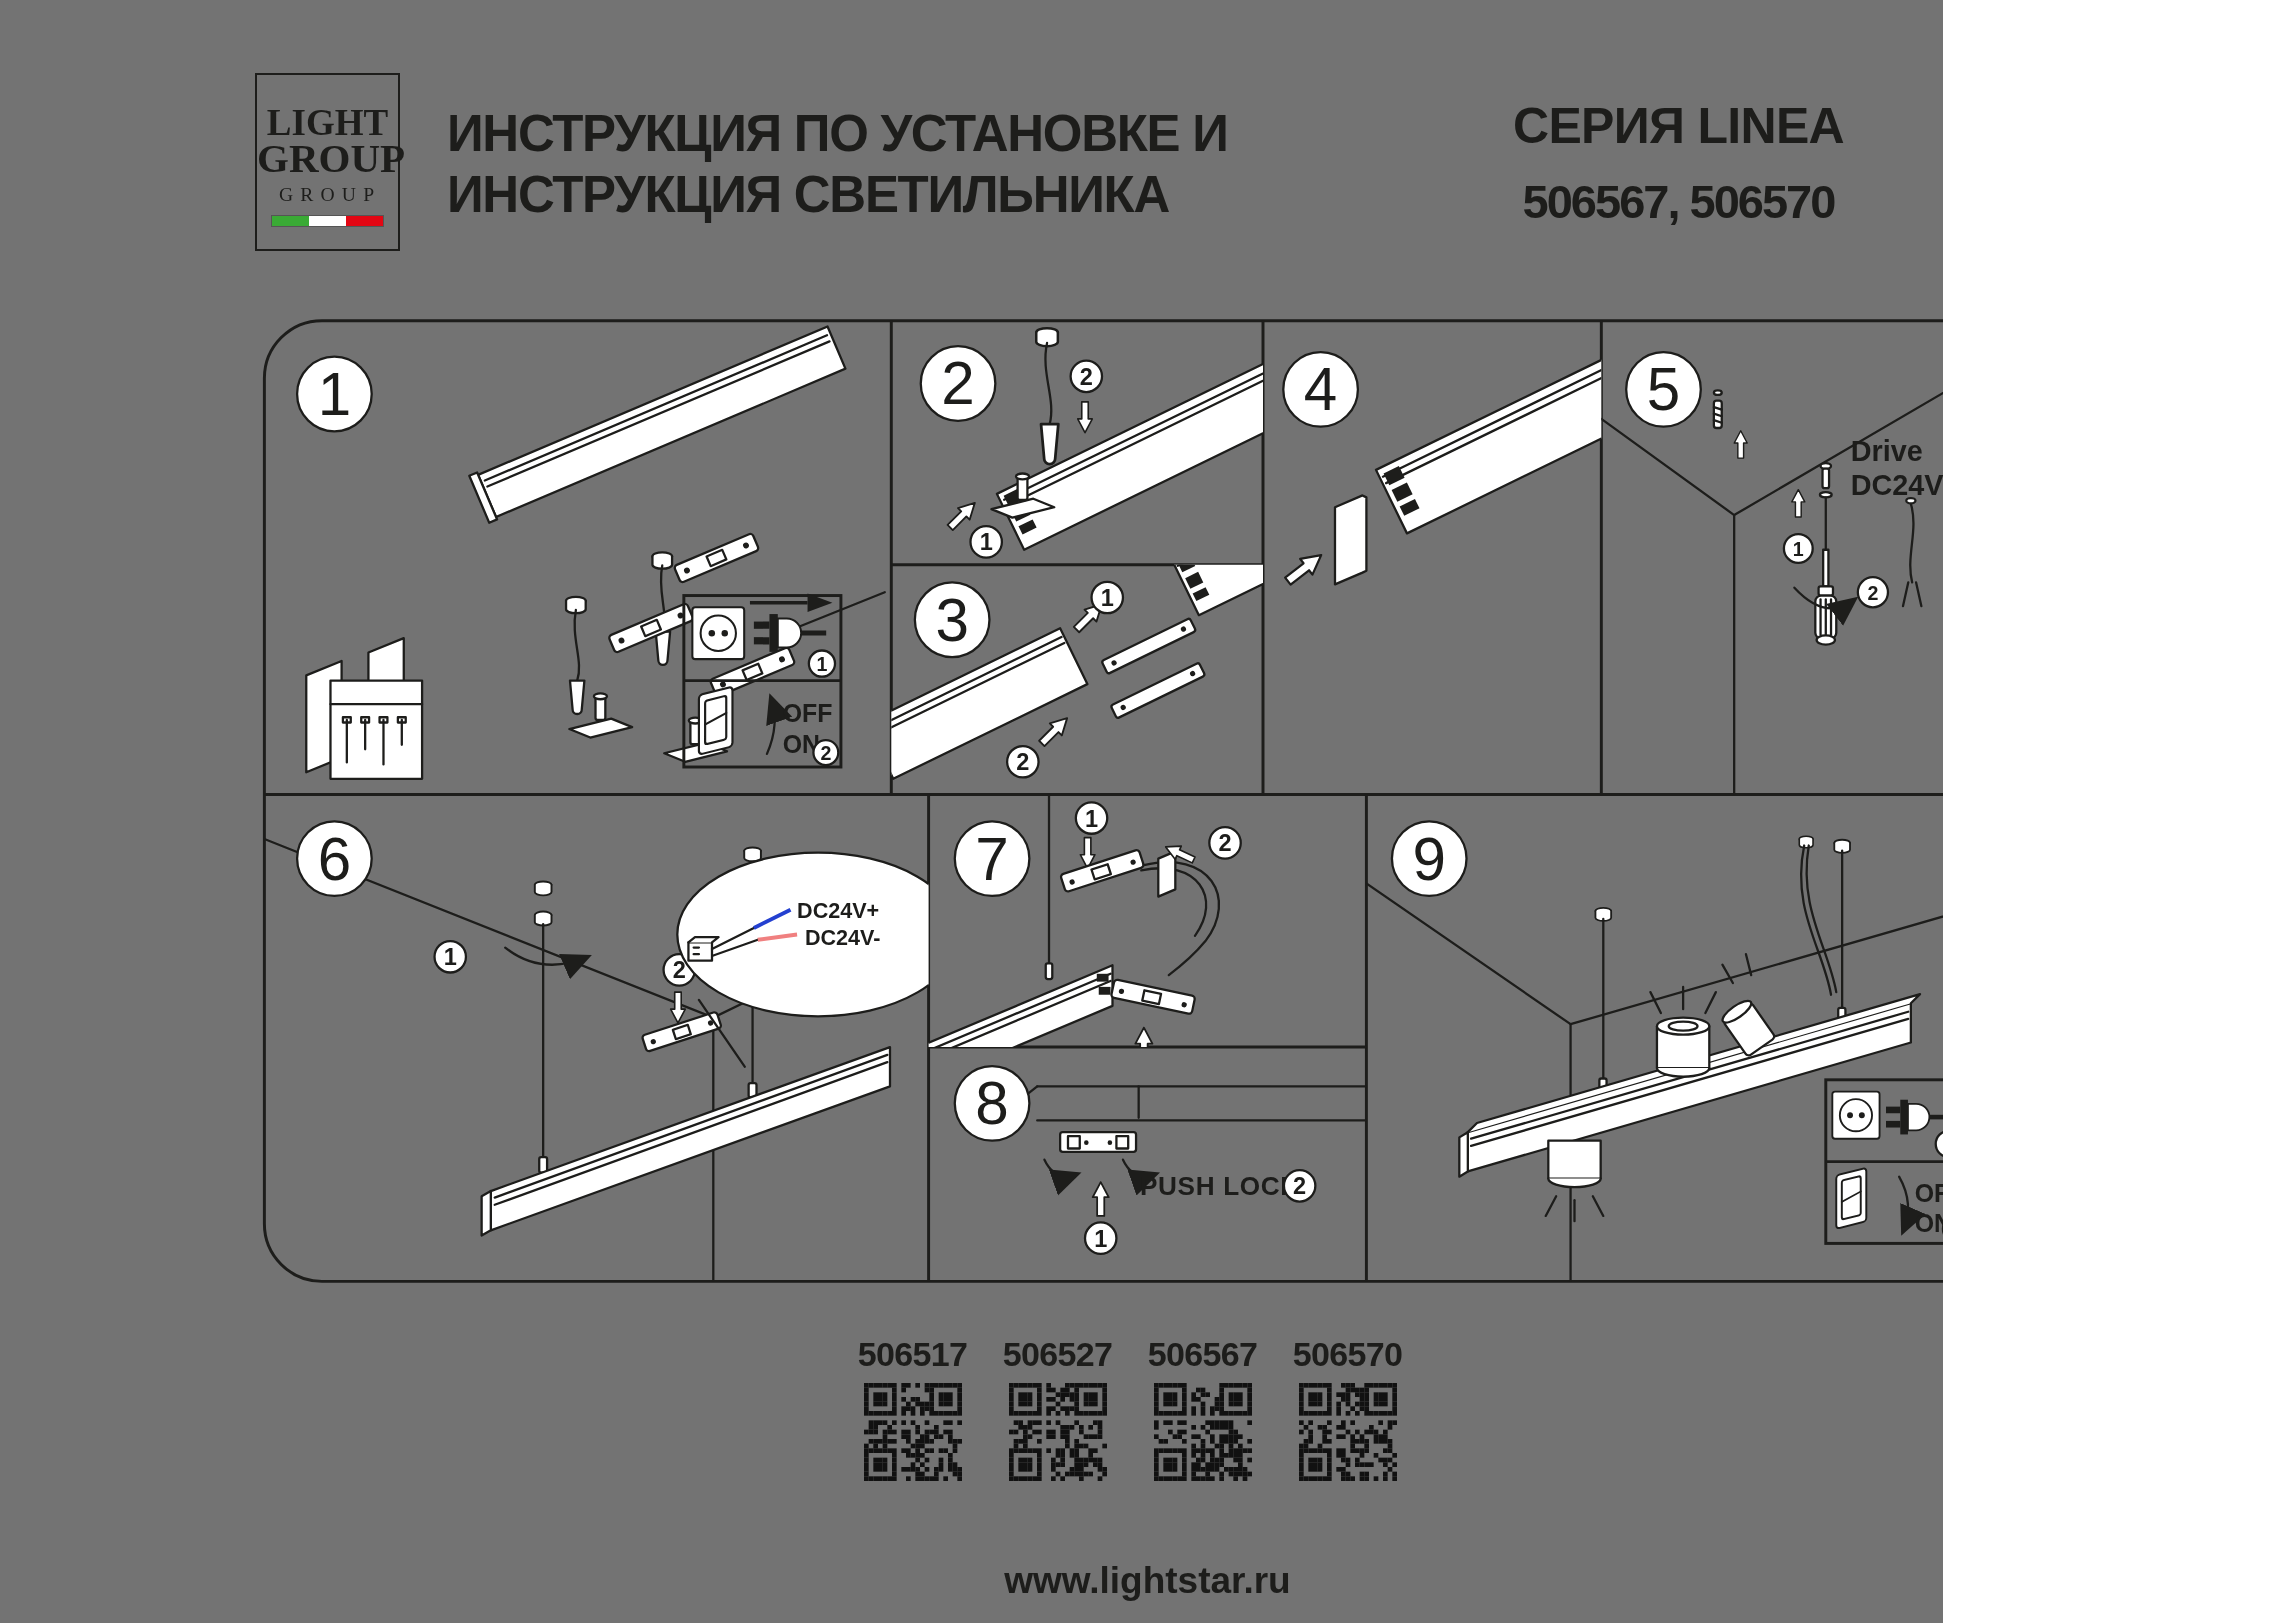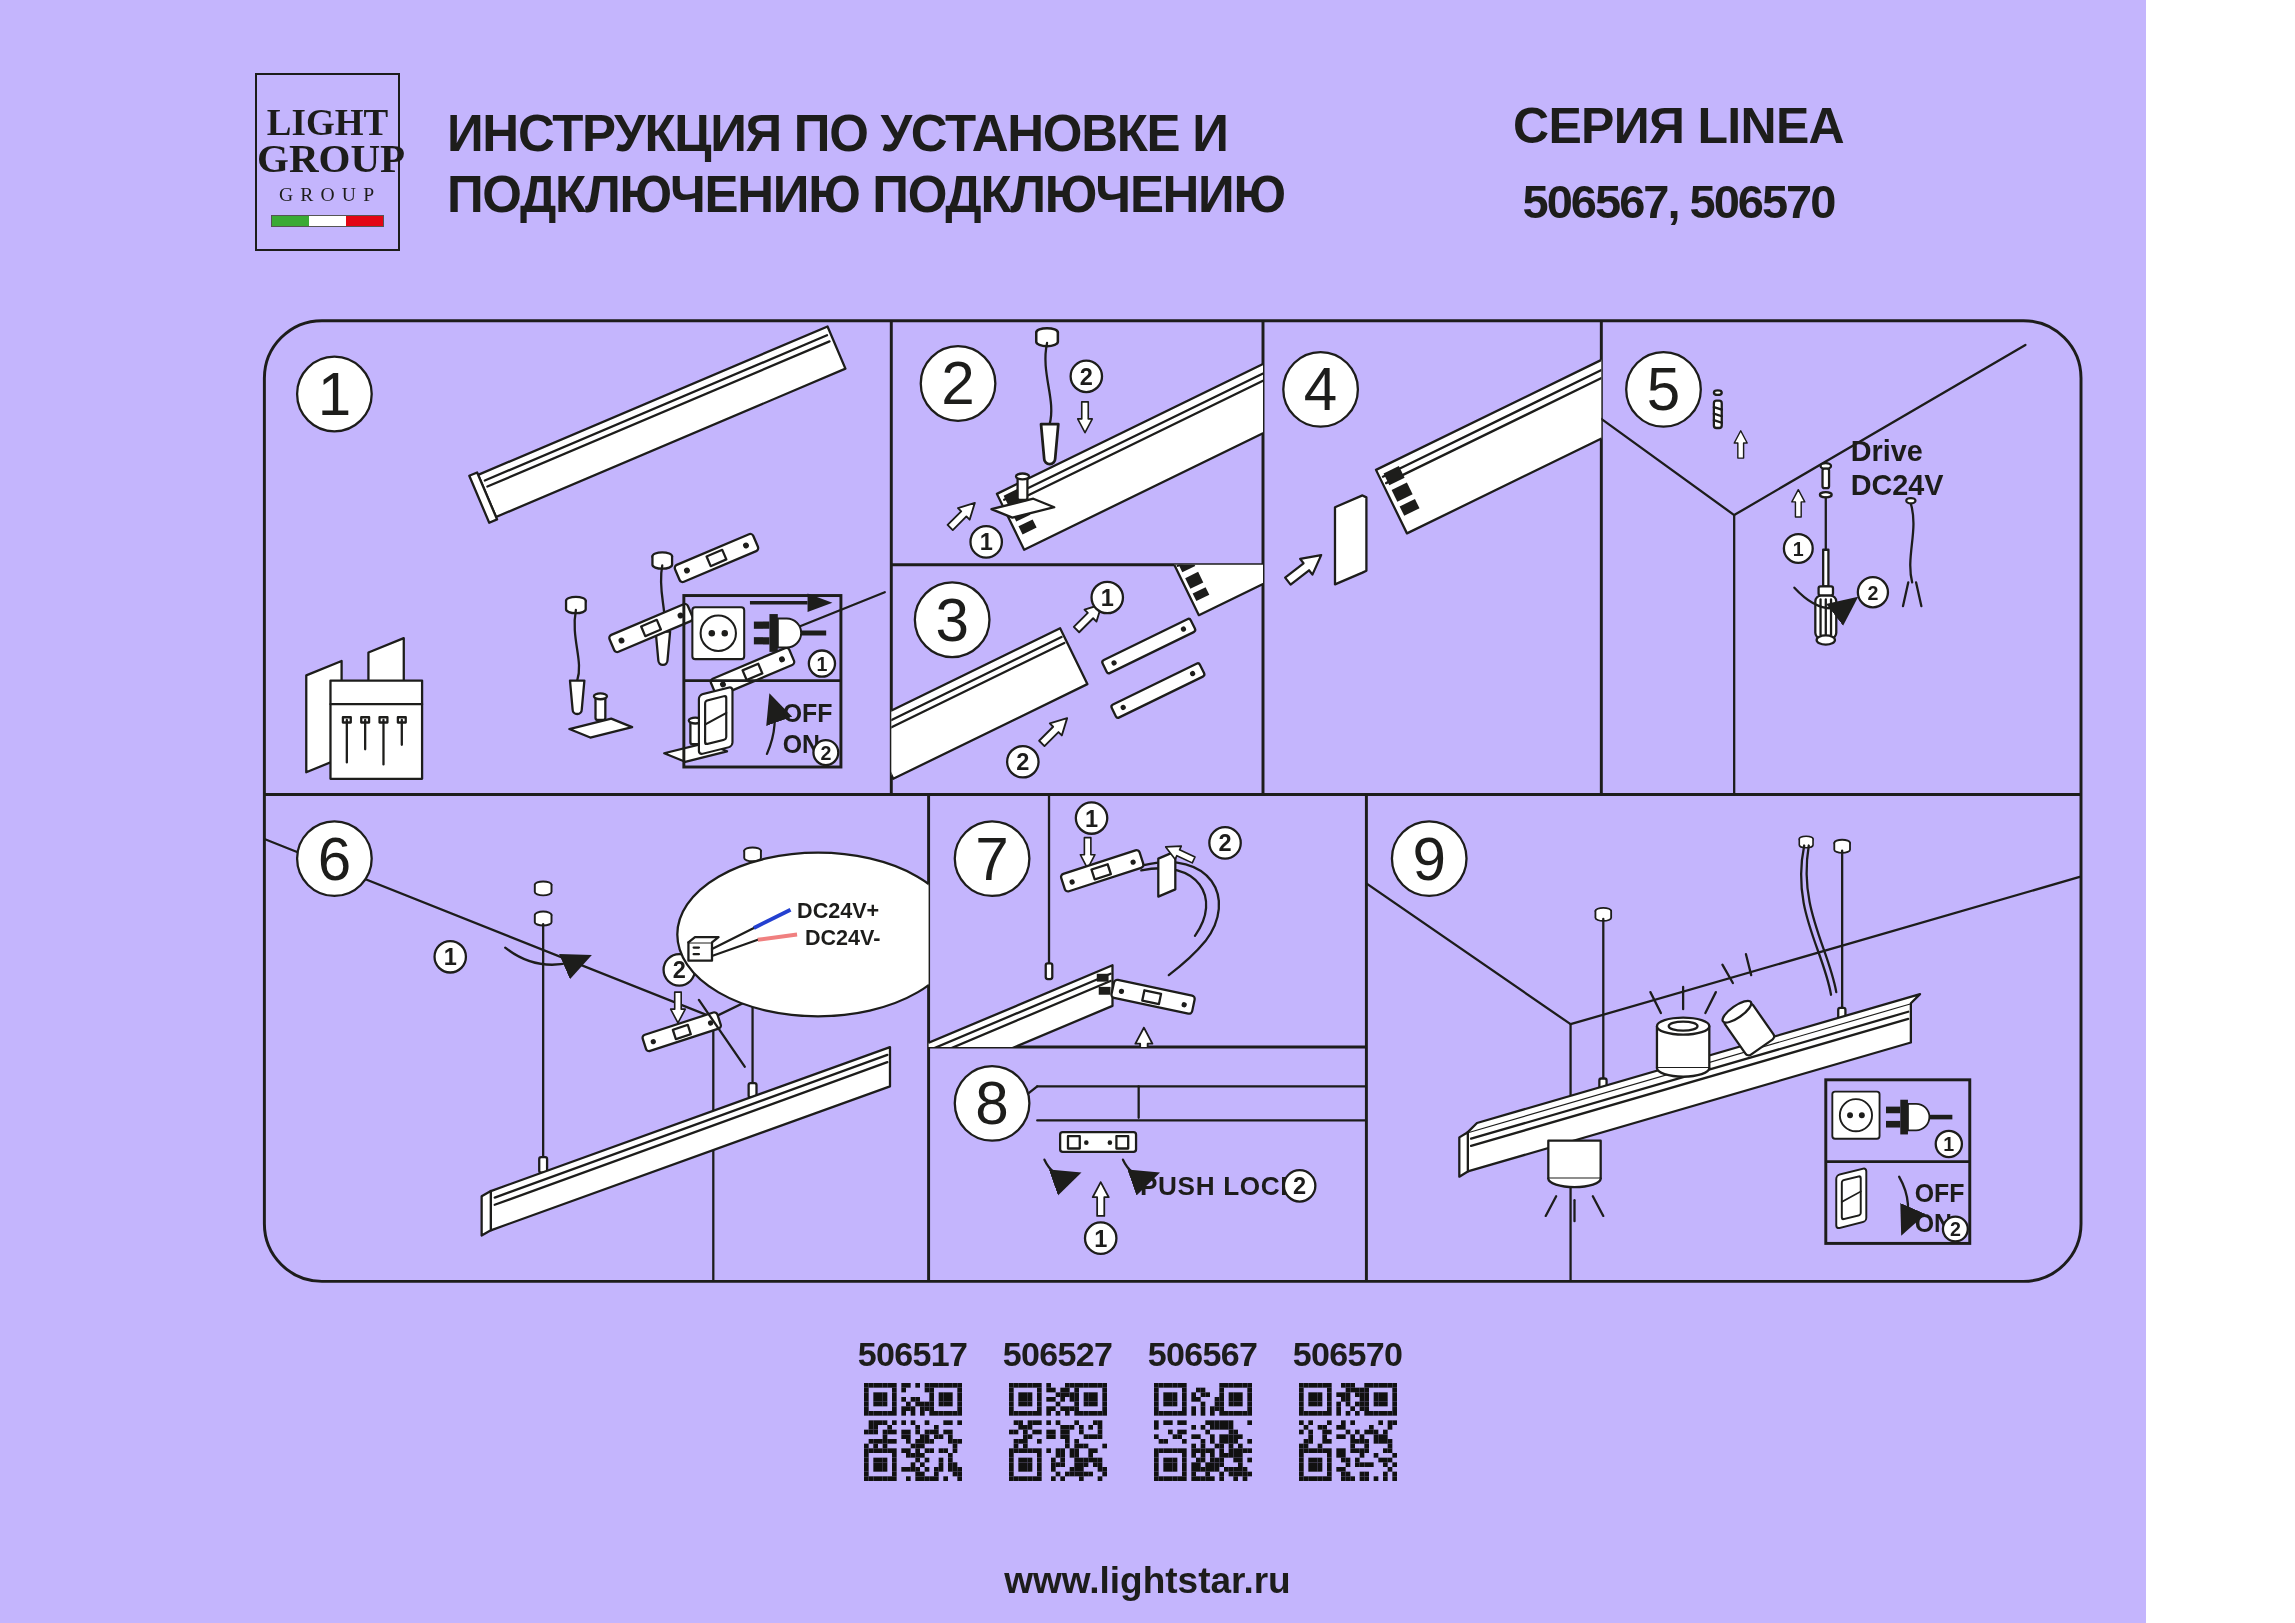--- a/index.html
+++ b/index.html
@@ -1,16 +1,16 @@
 <!DOCTYPE html>
 <html style="font-size:10.5px"><head>
 <meta charset="utf-8">
 <style>
   html,body{margin:0;padding:0;background:#fff;}
-  #stage{position:relative;width:2146px;height:1623px;background:#c4b5fd;overflow:hidden;
+  #stage{position:relative;width:1943px;height:1623px;background:#737373;overflow:hidden;
          font-family:"Liberation Sans",sans-serif;color:#1d1d1b;}
   .abs{position:absolute;}
 
   
   #logo{left:255px;top:73px;width:145px;height:178px;border:2.6px solid #1d1d1b;text-align:center;box-sizing:border-box;}
   .logo-big{font-family:"Liberation Serif",serif;font-weight:700;line-height:.92;letter-spacing:0px;}
   .logo-l1{font-size:37px;margin-top:31px;}
   .logo-l2{font-size:41px;}
   .logo-l3{font-family:"Liberation Serif",serif;font-weight:400;font-size:19.6px;letter-spacing:7.2px;margin:6.5px 0 0 5.2px;}
   #logo .flag{display:flex;height:9.2px;margin:9.2px 14.4px 0 14.4px;border:0.7px solid #555;}
@@ -53,21 +53,21 @@
     <div class="logo-l3">GROUP</div>
     <div class="flag">
       <span style="background:#3aaa35"></span>
         <span style="background:#ffffff"></span>
         <span style="background:#e30613"></span>
     </div>
   </div>
 
   <div id="title" class="abs">
     <div>ИНСТРУКЦИЯ ПО УСТАНОВКЕ И</div>
-    <div>ПОДКЛЮЧЕНИЮ ПОДКЛЮЧЕНИЮ</div>
+    <div>ИНСТРУКЦИЯ СВЕТИЛЬНИКА</div>
   </div>
 
   <div id="series-block" class="abs">
     <div id="series">СЕРИЯ LINEA</div>
     <div id="articles">
       <div>506567, 506570</div>
     </div>
   </div>
 
   <svg id="diagram" class="abs" viewBox="0 0 3507 2480">

